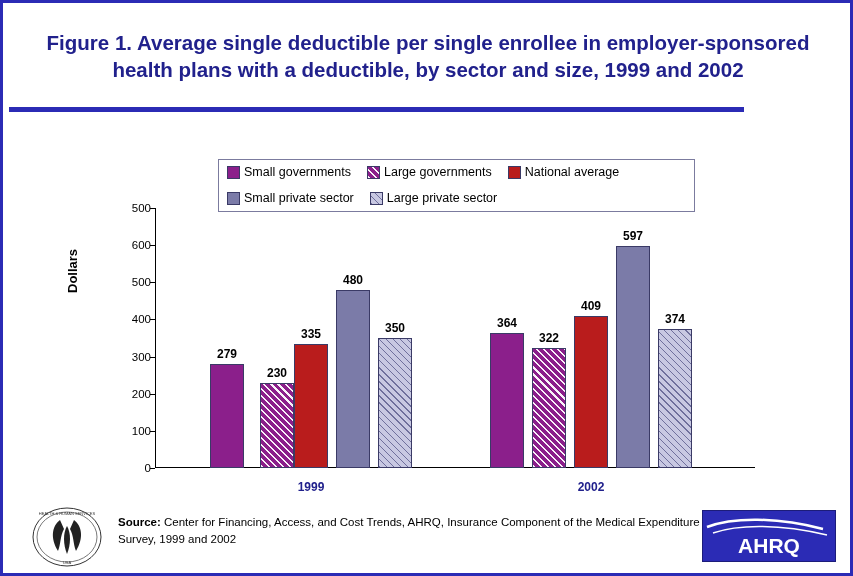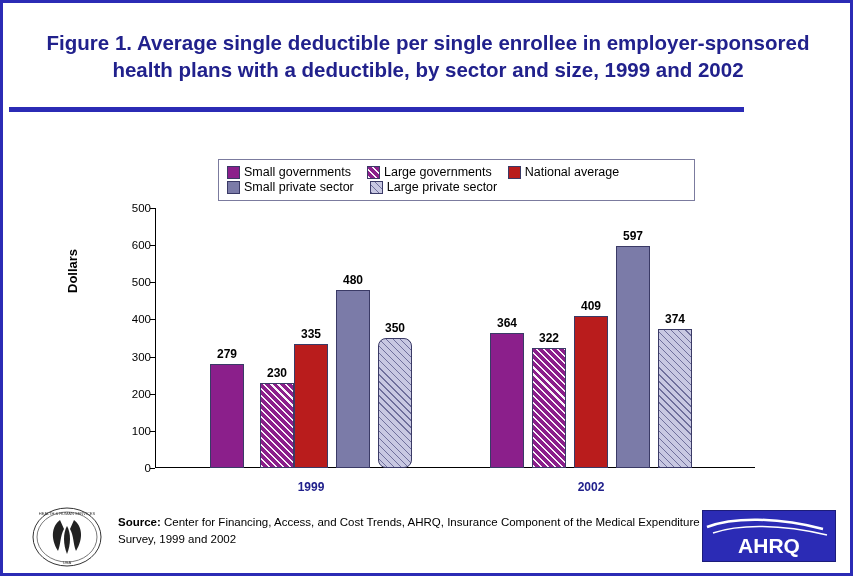--- a/index.html
+++ b/index.html
@@ -36,21 +36,21 @@
   
   #legend{
     position:absolute;left:215px;top:156px;
     width:477px;
     border:1px solid #7b7b9e;
     background:#ffffff;
     padding:5px 8px 6px 8px;
     box-sizing:border-box;
   }
   .legend-row{display:flex;align-items:center;}
-  .legend-row + .legend-row{margin-top:1px;}
+  .legend-row + .legend-row{margin-top:12px;}
   .legend-item{display:flex;align-items:center;margin-right:16px;font-size:12.5px;color:#000;}
   .legend-swatch{
     width:11px;height:11px;border:1px solid #3a3a66;margin-right:4px;flex:0 0 auto;
   }
   
   #plot{
     position:absolute;left:152px;top:205px;
     width:600px;height:260px;
   }
   #yaxis-title{
@@ -188,21 +188,21 @@
           </div>
           <div class="bar f-largegov" style="left: 42px; height: 85.4286px; margin-left: 8px;">
             <span class="val">230</span>
           </div>
           <div class="bar f-national" style="left: 84px; height: 124.429px;">
             <span class="val">335</span>
           </div>
           <div class="bar f-smallpriv" style="left: 126px; height: 178.286px;">
             <span class="val">480</span>
           </div>
-          <div class="bar f-largepriv" style="left: 168px; height: 130px; border-radius: 8px;">
+          <div class="bar f-largepriv" style="left: 168px; height: 130px;">
             <span class="val">350</span>
           </div>
           <div class="xlabel">1999</div>
         </div>
         <div class="group" style="left: 335px; width: 202px;">
           <div class="bar f-smallgov" style="left: 0px; height: 135.2px;">
             <span class="val">364</span>
           </div>
           <div class="bar f-largegov" style="left: 42px; height: 119.6px;">
             <span class="val">322</span>

